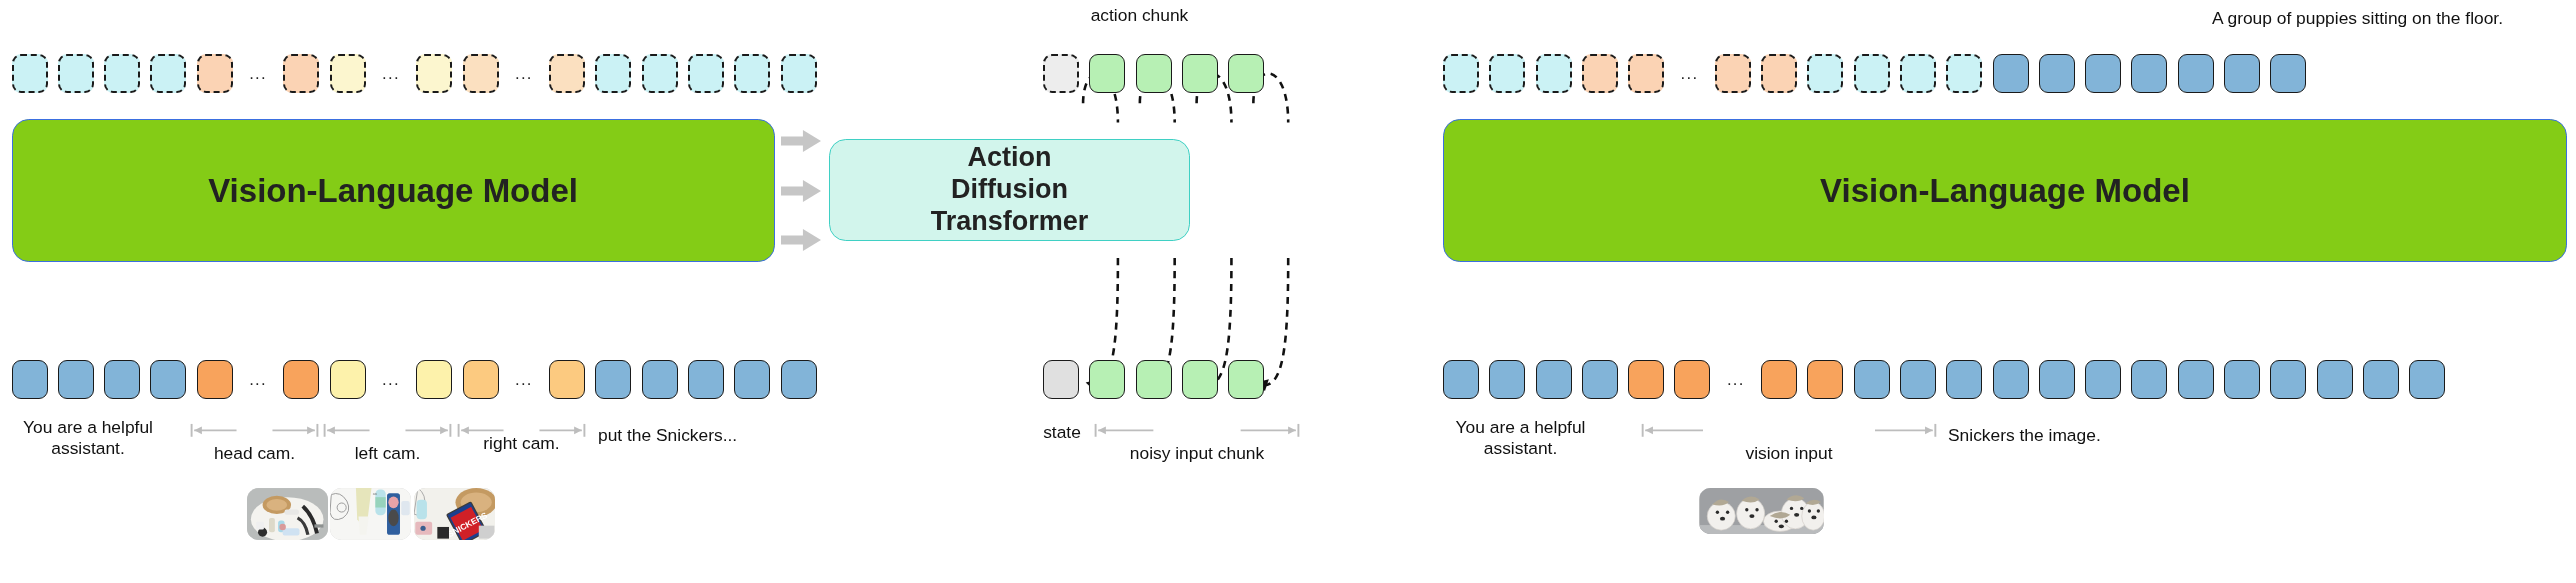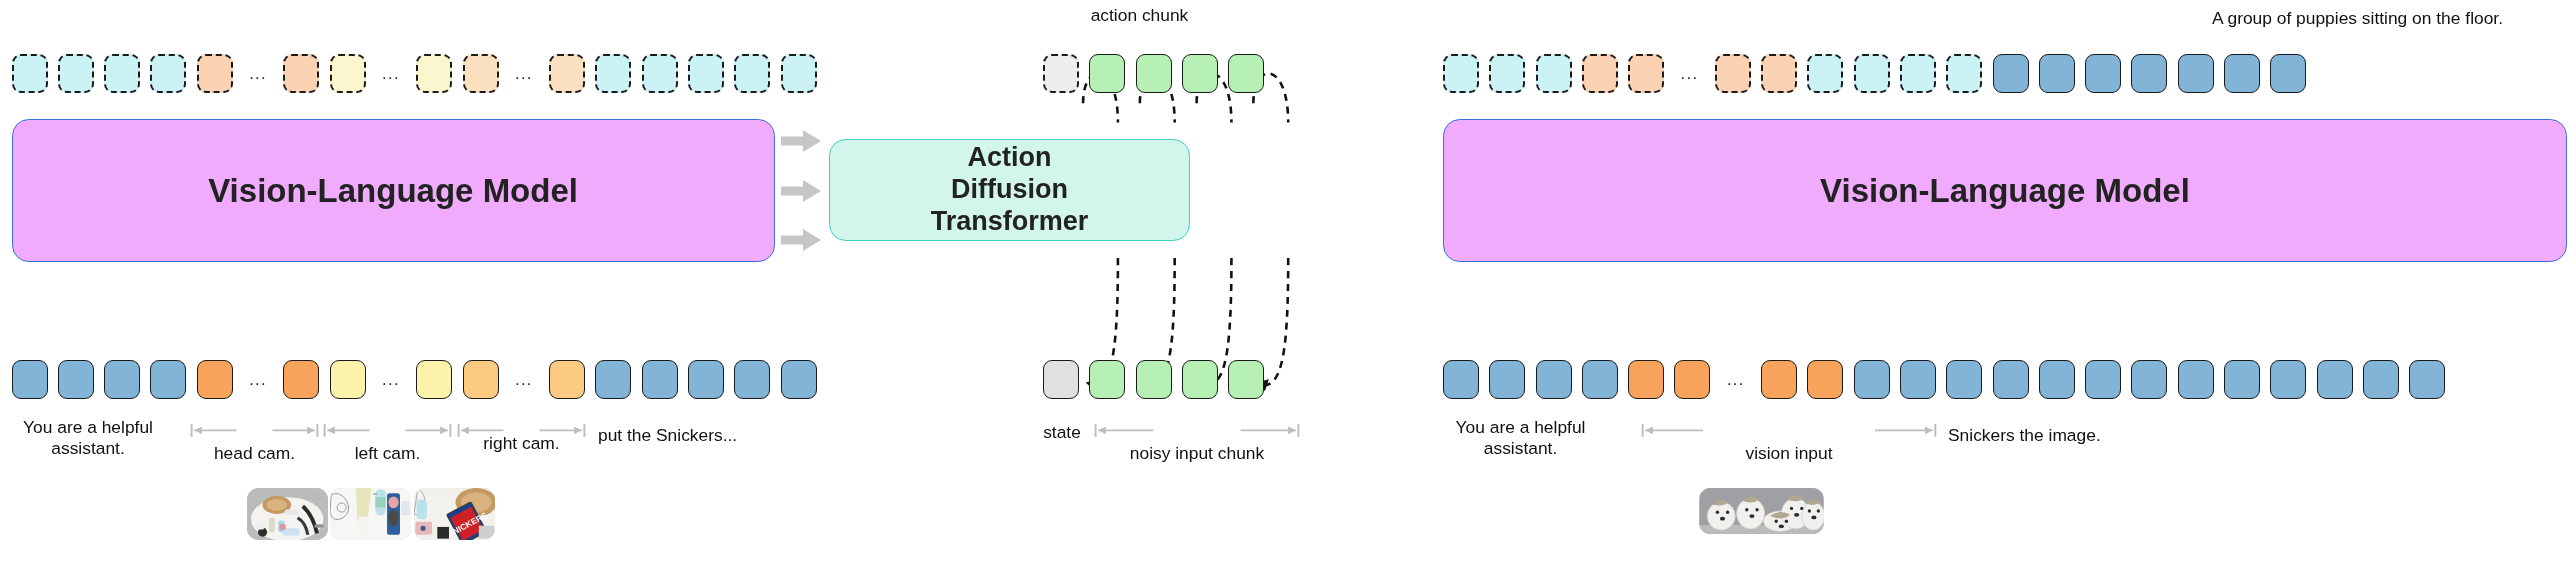--- a/index.html
+++ b/index.html
@@ -39,21 +39,21 @@
   .c-lorange-s{background:#fcca80;border-color:#f3a93a;}
   .c-grey-s{background:#e0e0e0;border-color:#a8a8a8;}
   .c-green-s{background:#b7f0b4;border-color:#72d184;}
 
   
   .model{
     position:absolute;box-sizing:border-box;
     border-radius:16.7px;display:flex;align-items:center;justify-content:center;
     text-align:center;font-weight:bold;color:#222;
   }
-  .model.vlm{background:#f0abfc;border:1.9px solid #3b6fe0;font-size:33px;}
+  .model.vlm{background:#84cc16;border:1.9px solid #3b6fe0;font-size:33px;}
   .model.adt{background:#d2f5ec;border:1.9px solid #3fd0c4;font-size:27px;line-height:1.18;}
 
   
   .cap{
     position:absolute;font-size:17.4px;color:#111;text-align:center;
     line-height:1.18;white-space:pre-line;
   }
   .cap.l{text-align:left;}
   .tiny-title{position:absolute;font-size:17.4px;color:#111;text-align:center;}
 

